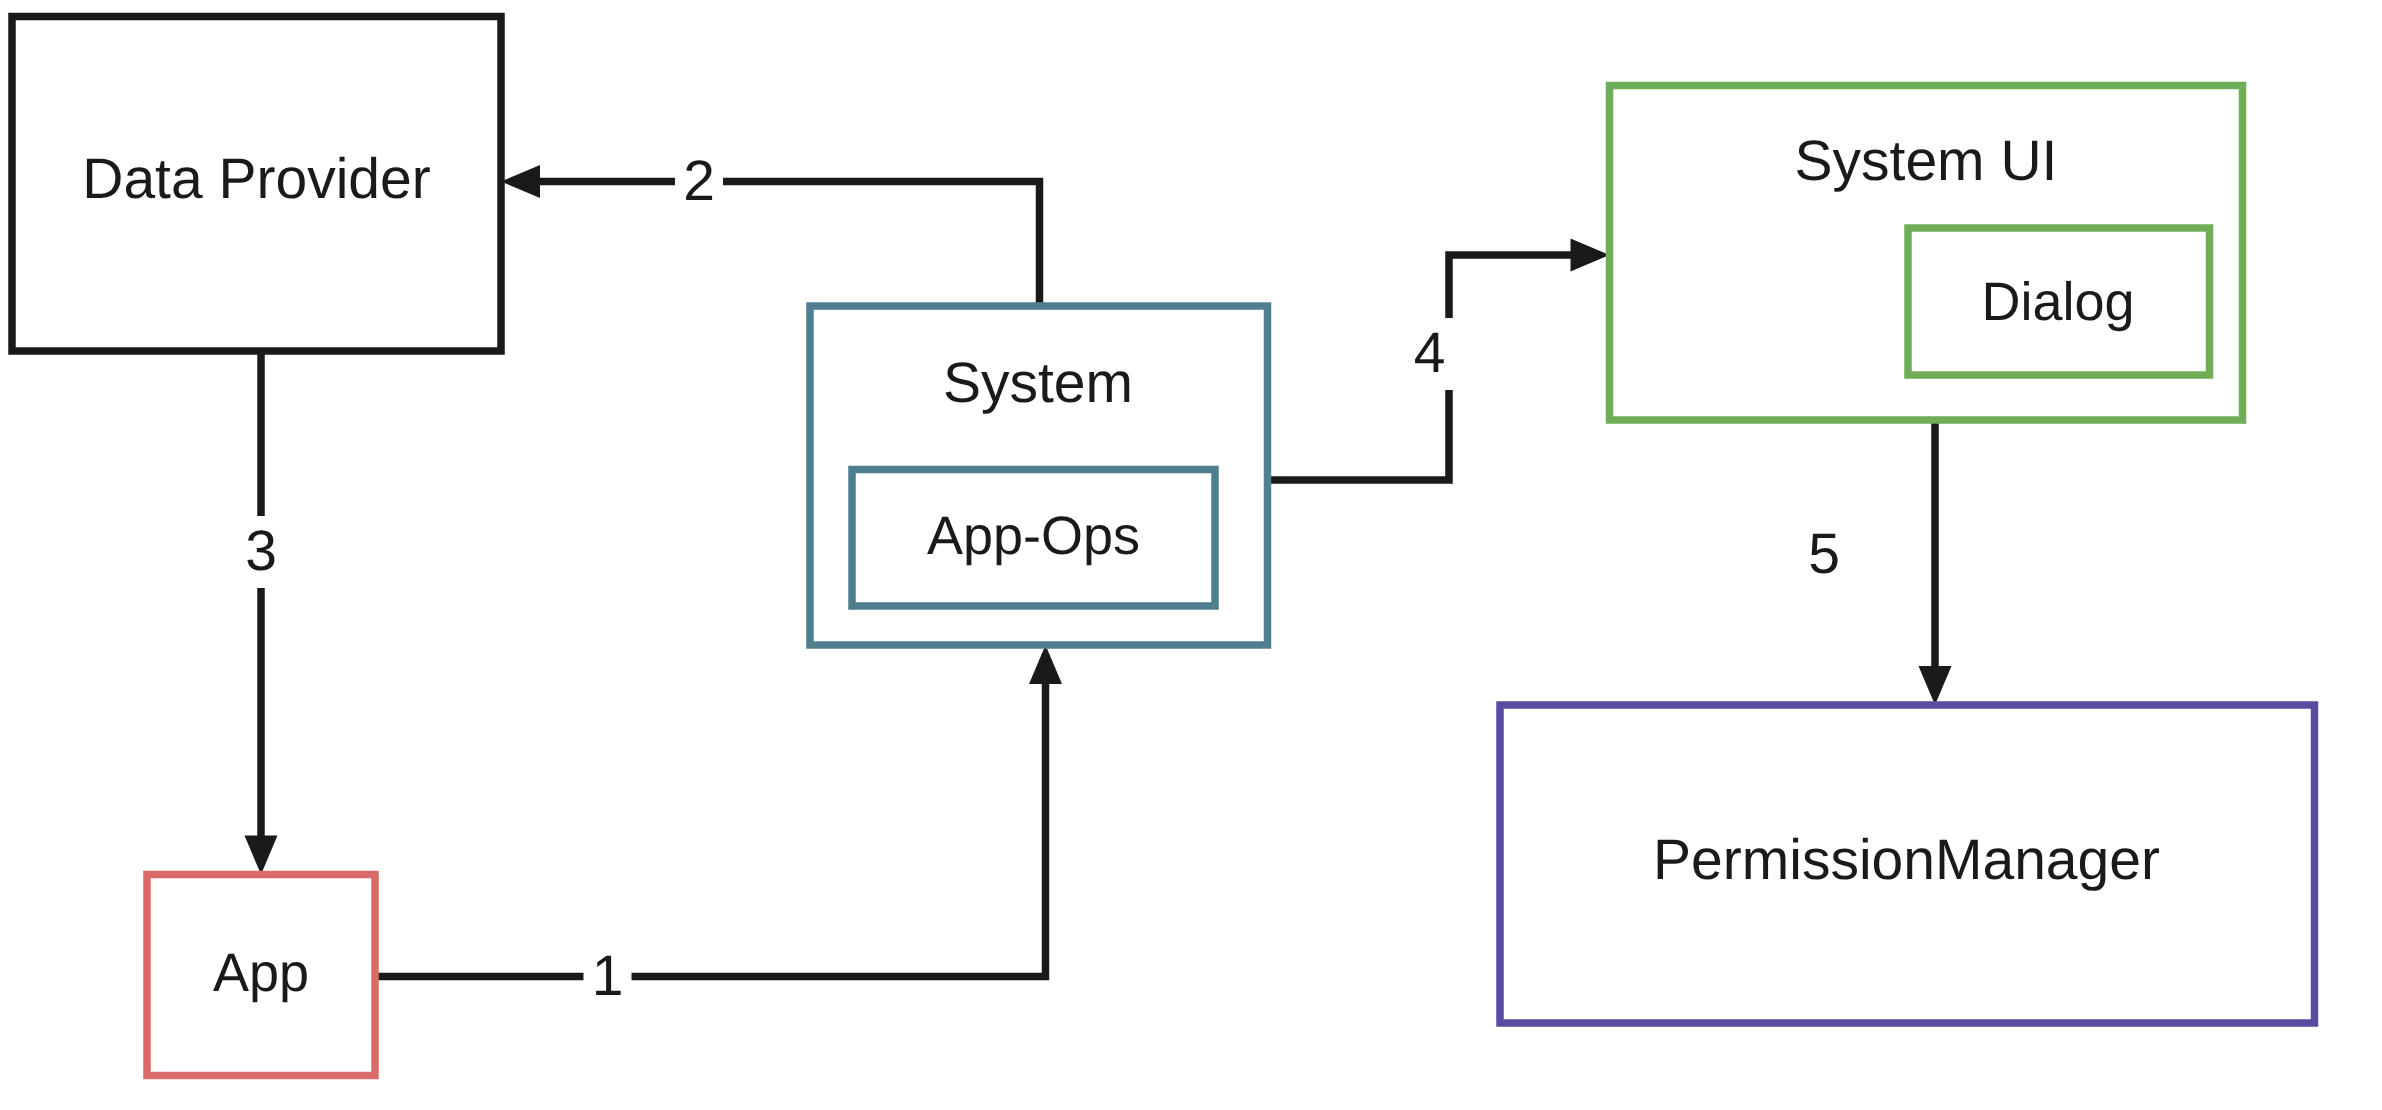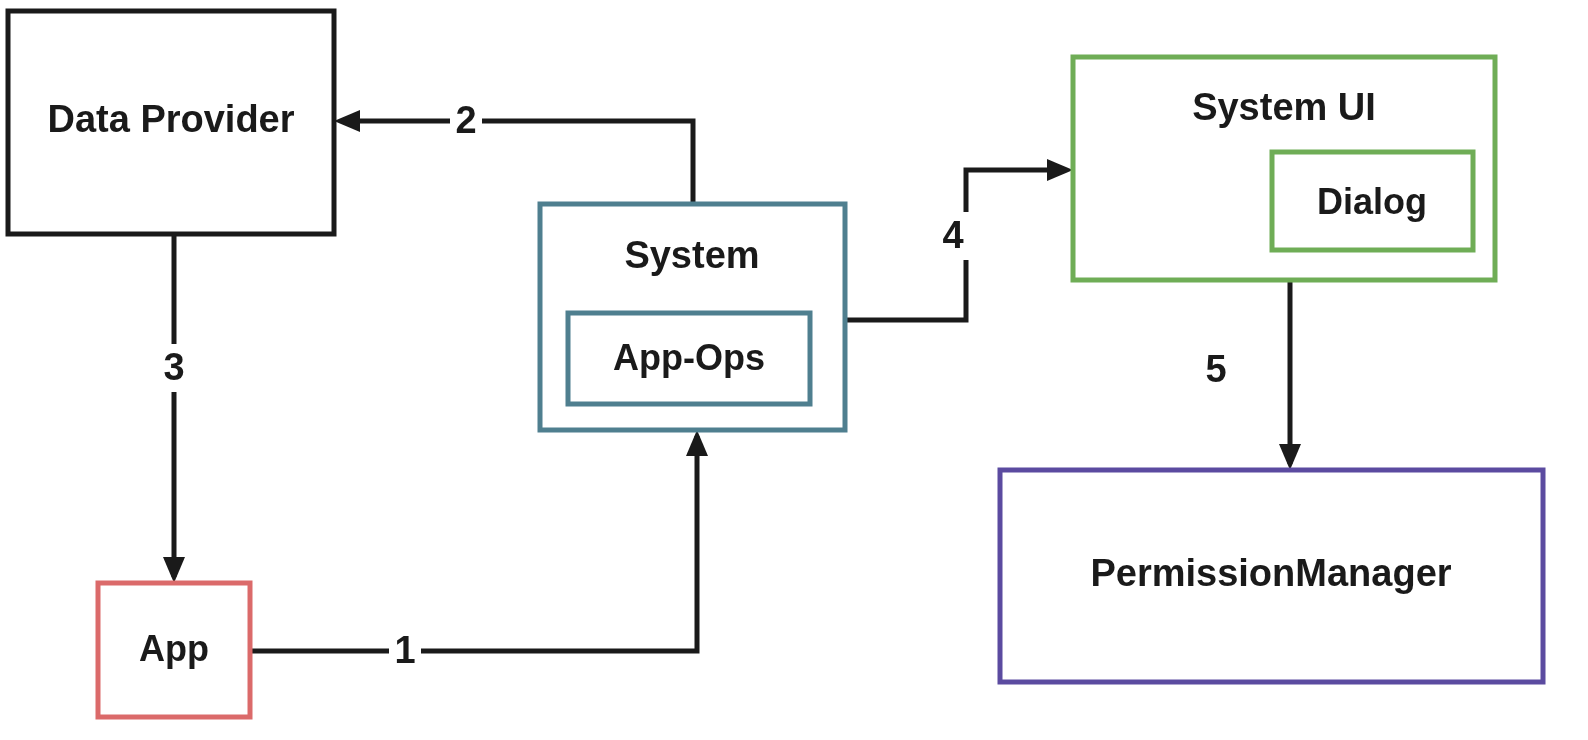--- a/index.html
+++ b/index.html
@@ -9,21 +9,20 @@
   }
   body {
     font-family: "Liberation Sans", sans-serif;
   }
   #canvas {
     position: relative;
     width: 1588px;
     height: 740px;
     background: #ffffff;
     overflow: hidden;
-    font-weight: bold;
   }
   #diagram-svg {
     position: absolute;
     top: 0;
     left: 0;
     width: 1588px;
     height: 740px;
   }
   .node-label {
     font-family: "Liberation Sans", sans-serif;

